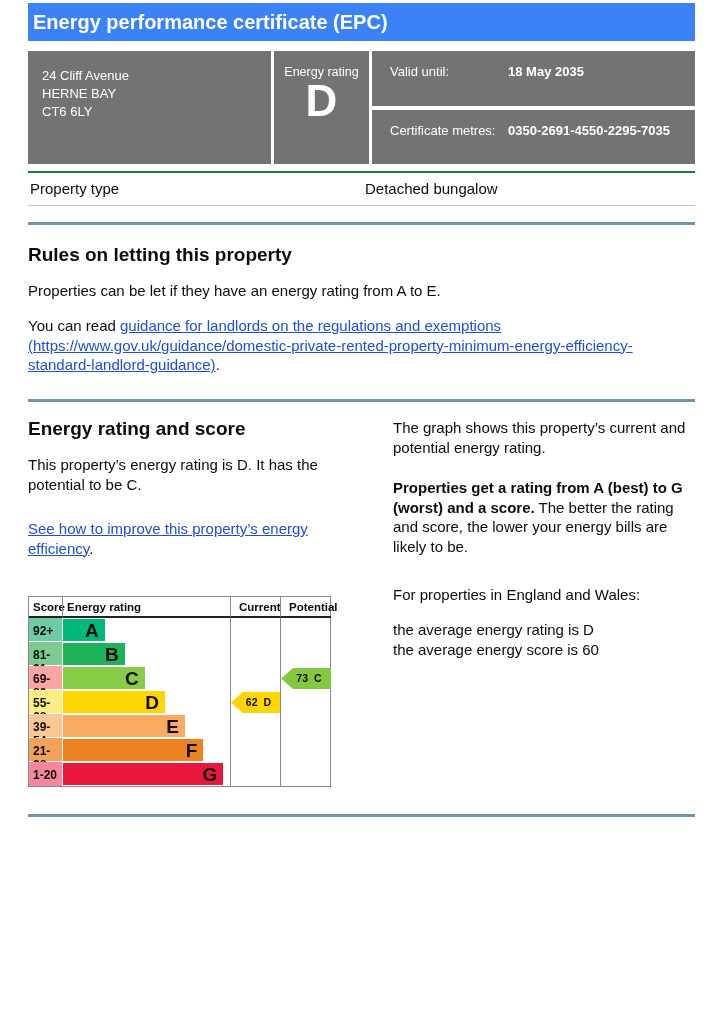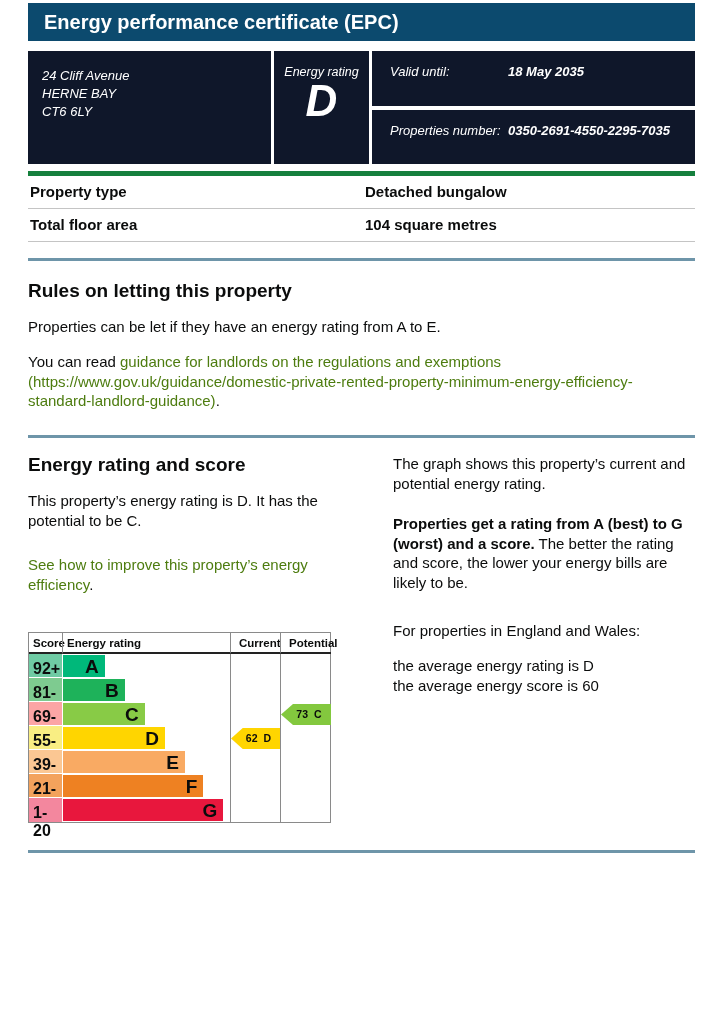--- a/index.html
+++ b/index.html
@@ -3,64 +3,64 @@
 <meta charset="utf-8">
 <style>
   html,body{margin:0;padding:0;}
   body{
     width:723px;height:1024px;overflow:hidden;background:#fff;
     font-family:"Liberation Sans",sans-serif;color:#0b0c0c;
   }
   .page{padding:3px 28px 0 28px;}
 
   
-  .header-bar{background:#0c4a6e;color:#fff;height:38px;display:flex;align-items:center;
-    padding-left:16px;margin-bottom:10px;}
+  .header-bar{background:#3b82f6;color:#fff;height:38px;display:flex;align-items:center;
+    padding-left:5px;margin-bottom:10px;}
   .header-bar .title{font-size:20px;font-weight:bold;}
 
   
   .summary{display:flex;gap:3px;height:113px;margin-bottom:7px;}
-  .panel{background:#0f172a;color:#fff;box-sizing:border-box;font-style:italic;}
+  .panel{background:#737373;color:#fff;box-sizing:border-box;}
   .addr{width:243px;padding:16px 0 0 14px;font-size:13px;line-height:1.4;}
   .rating-panel{width:95px;text-align:center;padding-top:14px;}
   .rating-label{font-size:12.5px;display:block;}
   .rating-value{font-size:44px;font-weight:bold;line-height:1.0;display:block;}
   .summary-right{flex:1;display:flex;flex-direction:column;gap:4px;}
   .kv{flex:1;display:flex;padding:13px 0 0 18px;font-size:13px;line-height:1.3;}
   .kv .k{width:118px;flex:none;}
   .kv .v{font-weight:bold;}
 
   
-  .facts{border-top:5px solid #15803d;font-weight:bold;}
+  .facts{border-top:2px solid #15803d;}
   .fact-row{display:flex;border-bottom:1px solid #c4c4c4;padding:7px 0 8px 2px;font-size:15px;}
   .fact-label{width:335px;flex:none;}
 
   hr.section{border:none;border-top:3px solid #6e95a9;margin:16px 0 0 0;}
 
   h2{font-size:19px;margin:19px 0 0 0;font-weight:bold;}
   .para{font-size:15px;line-height:1.32;margin:15px 0 0 0;}
-  a.doc-link{color:#4d7c0f;cursor:pointer;}
+  a.doc-link{color:#1d4ed8;text-decoration:underline;cursor:pointer;}
   .bold{font-weight:bold;}
 
   
   .two-col{display:flex;margin-top:16px;}
   .col-left{width:332px;margin-right:33px;flex:none;}
   .col-right{flex:1;}
   .col-right .para{margin-top:0;}
   .col-right .gap{height:20px;}
   .block{display:block;}
 
   
   .epc-chart{margin-top:38px;width:303px;border:1px solid #8a8a8a;display:grid;
     grid-template-columns:33px 168px 50px 51px;background:#fff;box-sizing:border-box;}
   .ch{font-weight:bold;font-size:11.5px;padding:4px 2px 3px 4px;border-bottom:2px solid #222;
     white-space:nowrap;}
   .ch.center{text-align:center;padding-left:8px;}
   .sep{border-left:1px solid #8a8a8a;}
-  .score-cell{font-weight:bold;font-size:16px;height:24px;box-sizing:border-box;
+  .score-cell{font-weight:bold;font-size:12px;height:24px;box-sizing:border-box;
     padding:6px 0 10px 4px;border-bottom:1px solid #fff;}
   .bar-cell{height:24px;box-sizing:border-box;border-bottom:1px solid #fff;border-left:1px solid #fff;}
   .band-bar{height:22px;margin-top:1px;display:flex;align-items:center;justify-content:flex-end;
     padding-right:6px;box-sizing:border-box;font-weight:bold;font-size:19px;line-height:1;}
   .marker-cell{display:flex;align-items:center;justify-content:center;height:24px;}
   .marker{height:21px;width:64px;clip-path:polygon(0 50%,24% 0,100% 0,100% 100%,24% 100%);
     display:flex;align-items:center;justify-content:center;gap:6px;
     font-weight:bold;font-size:10.5px;padding-left:6px;box-sizing:border-box;}
 </style>
 </head>
@@ -81,34 +81,30 @@
     <div class="panel rating-panel">
       <span class="rating-label">Energy rating</span>
       <span class="rating-value">D</span>
     </div>
     <div class="summary-right">
       <div class="panel kv">
         <span class="k">Valid until:</span>
         <span class="v">18 May 2035</span>
       </div>
       <div class="panel kv">
-        <span class="k">Properties number:</span>
+        <span class="k">Certificate metres:</span>
         <span class="v">0350-2691-4550-2295-7035</span>
       </div>
     </div>
   </div>
 
   <div class="facts">
     <div class="fact-row">
       <span class="fact-label">Property type</span>
       <span class="fact-value">Detached bungalow</span>
-    </div>
-    <div class="fact-row">
-      <span class="fact-label">Total floor area</span>
-      <span class="fact-value">104 square metres</span>
     </div>
   </div>
 
   <hr class="section">
 
   <h2>Rules on letting this property</h2>
   <p class="para">Properties can be let if they have an energy rating from A to E.</p>
   <p class="para"><span>You can read </span><a class="doc-link">guidance for landlords on the regulations and exemptions (https://www.gov.uk/guidance/domestic-private-rented-property-minimum-energy-efficiency-standard-landlord-guidance)</a><span>.</span></p>
 
   <hr class="section" style="margin-top:24px;">

